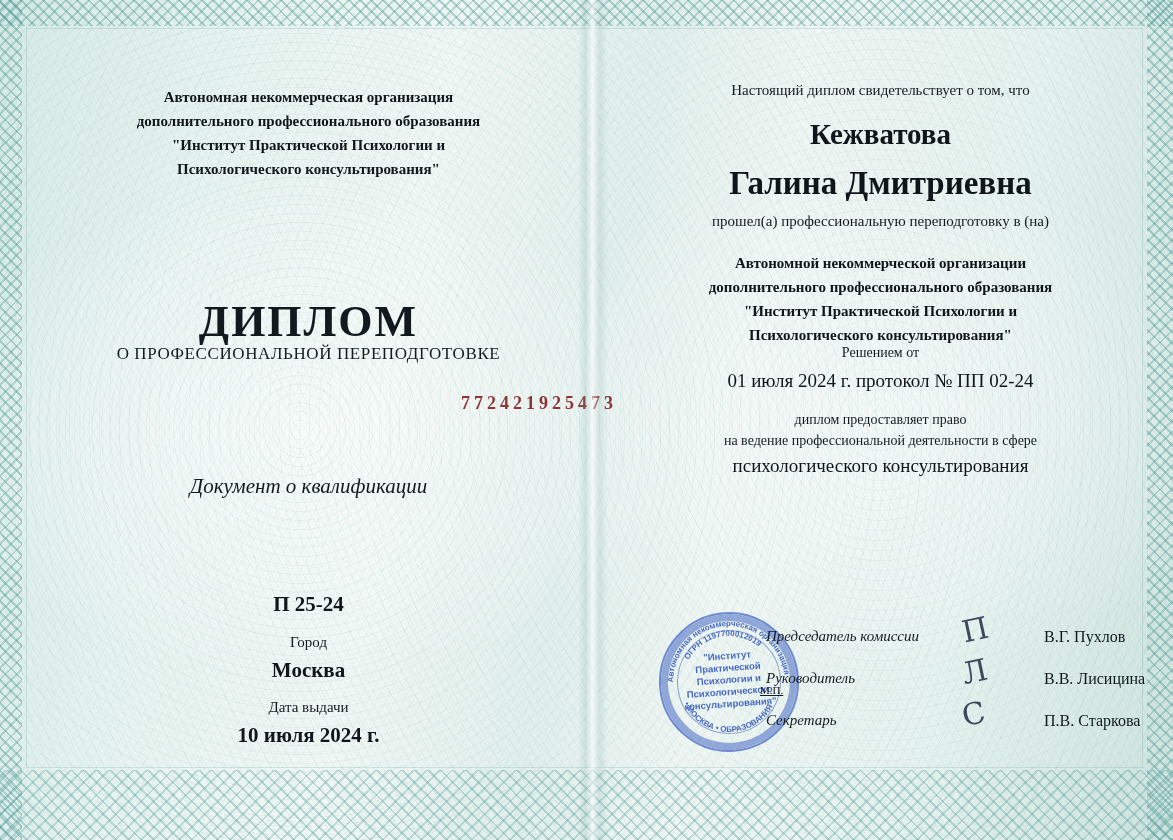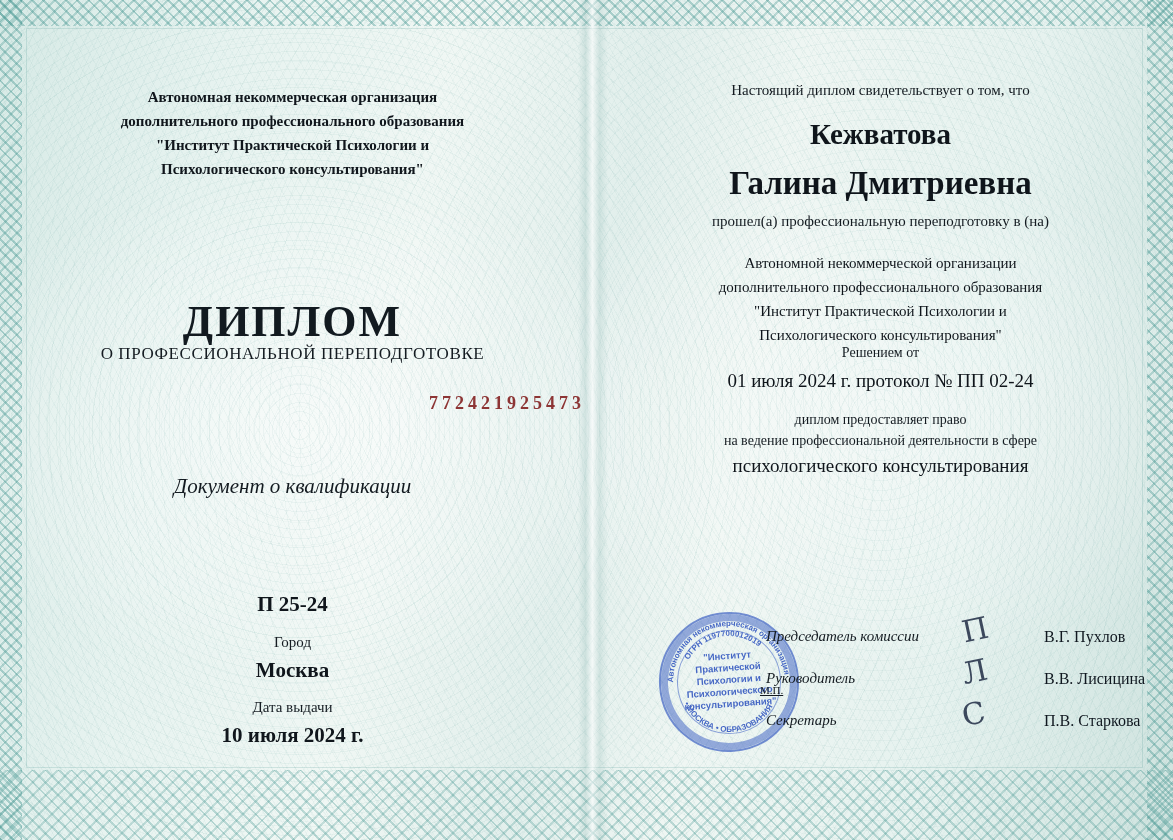--- a/index.html
+++ b/index.html
@@ -78,21 +78,21 @@
        rgba(120,170,165,0.20) 72%,
        rgba(150,190,185,0.00) 100%);
     pointer-events: none;
   }
 
   .page {
     position: absolute;
     top: 0;
     height: 840px;
   }
-  .page-left { left: 0; width: 585px; }
+  .page-left { left: 0; width: 585px; padding-left: 32px; }
   .page-right { left: 588px; width: 585px; }
 
   .org-block {
     position: absolute;
     left: 0; right: 0;
     top: 85px;
     text-align: center;
     font-weight: bold;
     font-size: 15px;
     line-height: 24px;
@@ -177,21 +177,21 @@
   .r-firstname {
     position: absolute; left: 0; right: 0; top: 165px;
     text-align: center; font-size: 33px; font-weight: bold; color: #0f151b;
   }
   .r-passed {
     position: absolute; left: 0; right: 0; top: 213px;
     text-align: center; font-size: 15px; color: #141b21;
   }
   .r-org {
     position: absolute; left: 0; right: 0; top: 251px;
-    text-align: center; font-size: 15px; font-weight: normal; line-height: 24px; color: #0f151b;
+    text-align: center; font-size: 15px; font-weight: bold; line-height: 24px; color: #0f151b;
   }
   .r-decision-label {
     position: absolute; left: 0; right: 0; top: 345px;
     text-align: center; font-size: 14px; color: #141b21;
   }
   .r-decision-value {
     position: absolute; left: 0; right: 0; top: 370px;
     text-align: center; font-size: 19px; color: #0f151b;
   }
   .r-grants {

